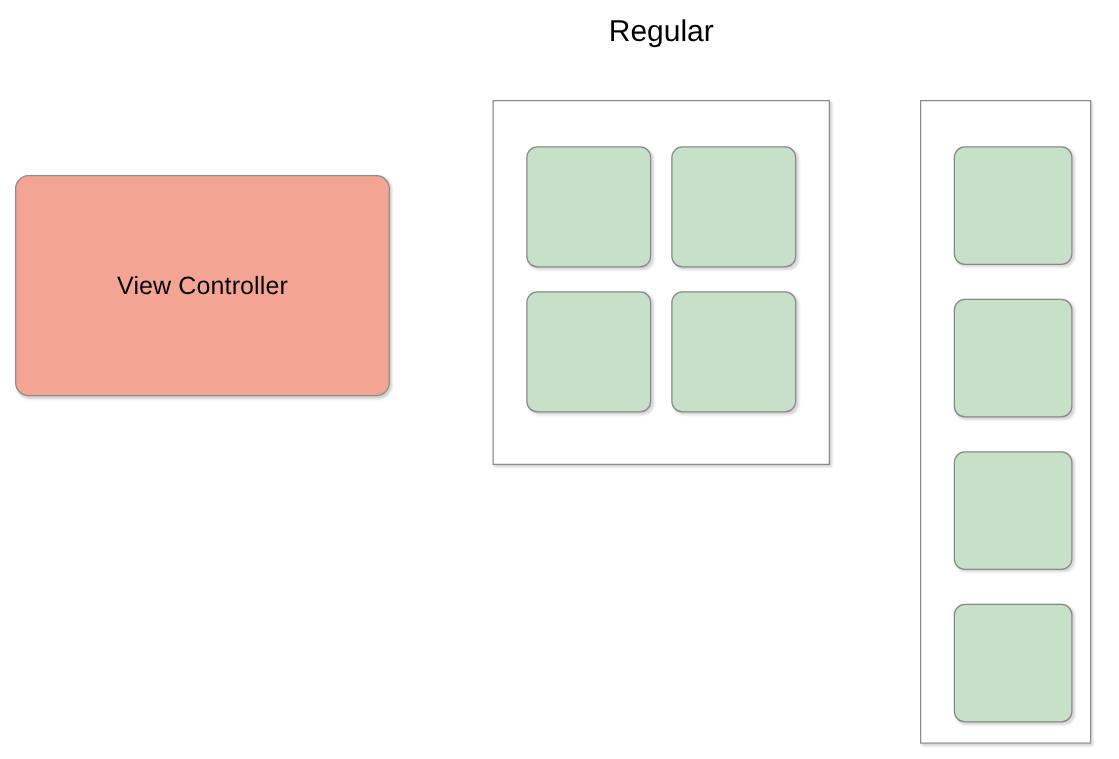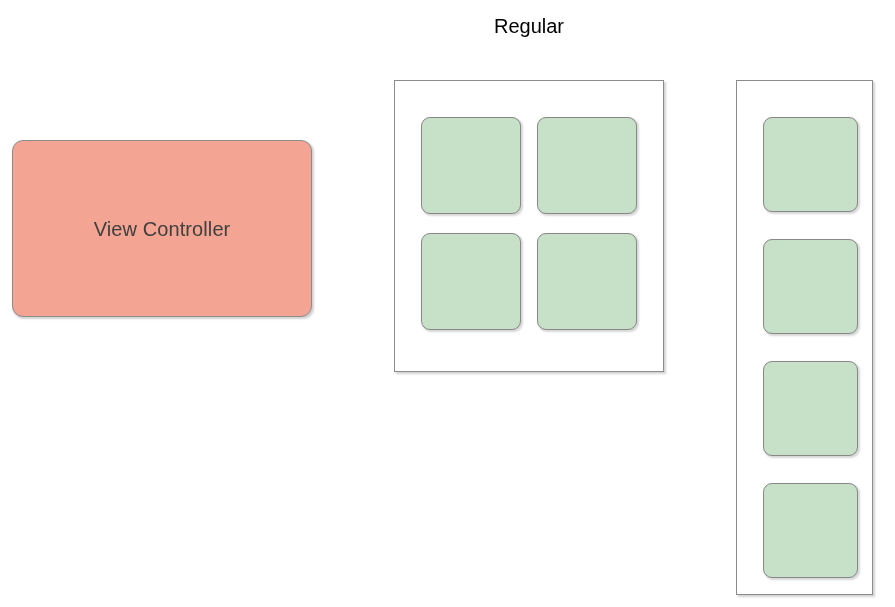--- a/index.html
+++ b/index.html
@@ -33,29 +33,29 @@
     border-radius: 11px;
     box-sizing: border-box;
     display: flex;
     align-items: center;
     justify-content: center;
     box-shadow: 1.5px 1.5px 2px rgba(0,0,0,0.18);
   }
   .vc-label {
     font-size: 20px;
     line-height: 22px;
-    color: #404040;
+    color: #000000;
     text-align: right;
     letter-spacing: 0.1px;
   }
 
   
   .group-title {
     position: absolute;
-    font-size: 20px;
+    font-size: 24px;
     line-height: 24px;
     color: #000000;
     text-align: center;
     white-space: nowrap;
   }
   #regular-title {
     left: 394px;
     top: 14px;
     width: 270px;
   }

